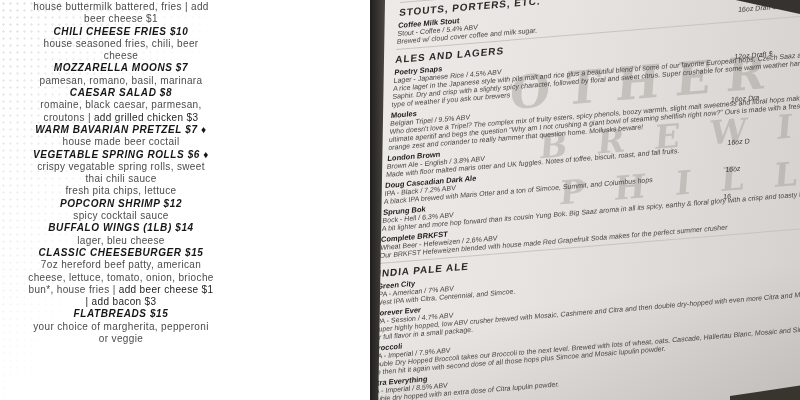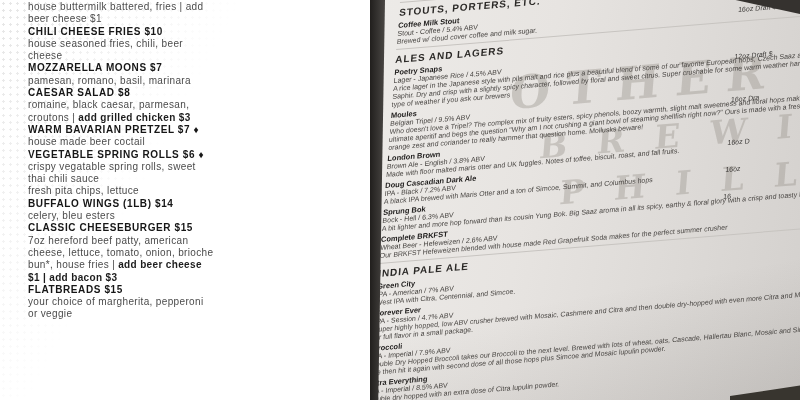--- a/index.html
+++ b/index.html
@@ -2,36 +2,36 @@
 <html><head>
 <meta charset="utf-8">
 <style>
   html,body{margin:0;padding:0;}
   body{
     width:800px;height:400px;overflow:hidden;position:relative;
     font-family:"Liberation Sans",sans-serif;background:#ffffff;
   }
 
   
-  .left-panel{position:absolute;left:0;top:0;width:370px;height:400px;background:#ffffff;overflow:hidden;}
+  .left-panel{position:absolute;left:0;top:0;width:370px;height:400px;background:#ffffff;overflow:hidden;text-align:center;}
   .left-panel::before{
     content:"";position:absolute;inset:0;
     background-image:radial-gradient(circle,#e3e3e3 1.1px,transparent 1.3px);
     background-size:7px 7px;
     -webkit-mask-image:linear-gradient(118deg,rgba(0,0,0,.95) 0%,rgba(0,0,0,0) 42%);
     mask-image:linear-gradient(118deg,rgba(0,0,0,.95) 0%,rgba(0,0,0,0) 42%);
   }
   .left-col{position:absolute;left:28px;top:1px;width:186px;z-index:2;}
   .item-title{
     font-weight:bold;color:#161616;font-size:10px;line-height:12.3px;
-    letter-spacing:.6px;white-space:nowrap;
+    letter-spacing:.6px;white-space:nowrap;font-style:italic;
   }
   .item-title:empty{display:none;}
   .item-desc{color:#4b4b4b;font-size:10px;line-height:12.3px;letter-spacing:.35px;}
-  .addon{font-weight:bold;color:#1d1d1d;}
+  .addon{font-weight:normal;color:#1d1d1d;}
   .addon:empty{display:none;}
 
   
   .photo{
     position:absolute;left:370px;top:0;width:430px;height:400px;overflow:hidden;
     background:linear-gradient(100deg,#edebe8 0%,#e7e4e1 38%,#ddDad7 70%,#d3d0cd 100%);
   }
   .photo-shade{position:absolute;inset:0;
     background:linear-gradient(170deg,rgba(0,0,0,0) 70%,rgba(60,55,50,.12) 100%);}
   .edge-left{
@@ -99,22 +99,26 @@
       <div class="item-desc"><span>house made beer coctail</span></div>
     </div>
     <div class="item">
       <div class="item-title">VEGETABLE SPRING ROLLS $6 ♦</div>
       <div class="item-desc"><span>crispy vegatable spring rolls, sweet thai chili sauce</span></div>
     </div>
     <div class="item">
       <div class="item-desc"><span>fresh pita chips, lettuce</span></div>
     </div>
     <div class="item">
+      <div class="item-title">POPCORN SHRIMP $12</div>
+      <div class="item-desc"><span>spicy cocktail sauce</span></div>
+    </div>
+    <div class="item">
       <div class="item-title">BUFFALO WINGS (1LB) $14</div>
-      <div class="item-desc"><span>celery, bleu esters</span></div>
+      <div class="item-desc"><span>lager, bleu cheese</span></div>
     </div>
     <div class="item">
       <div class="item-title">CLASSIC CHEESEBURGER $15</div>
       <div class="item-desc"><span>7oz hereford beef patty, american cheese, lettuce, tomato, onion, brioche bun*, house fries | </span><span class="addon">add beer cheese $1 | add bacon $3</span></div>
     </div>
     <div class="item">
       <div class="item-title">FLATBREADS $15</div>
       <div class="item-desc"><span>your choice of margherita, pepperoni or veggie</span></div>
     </div>
 

